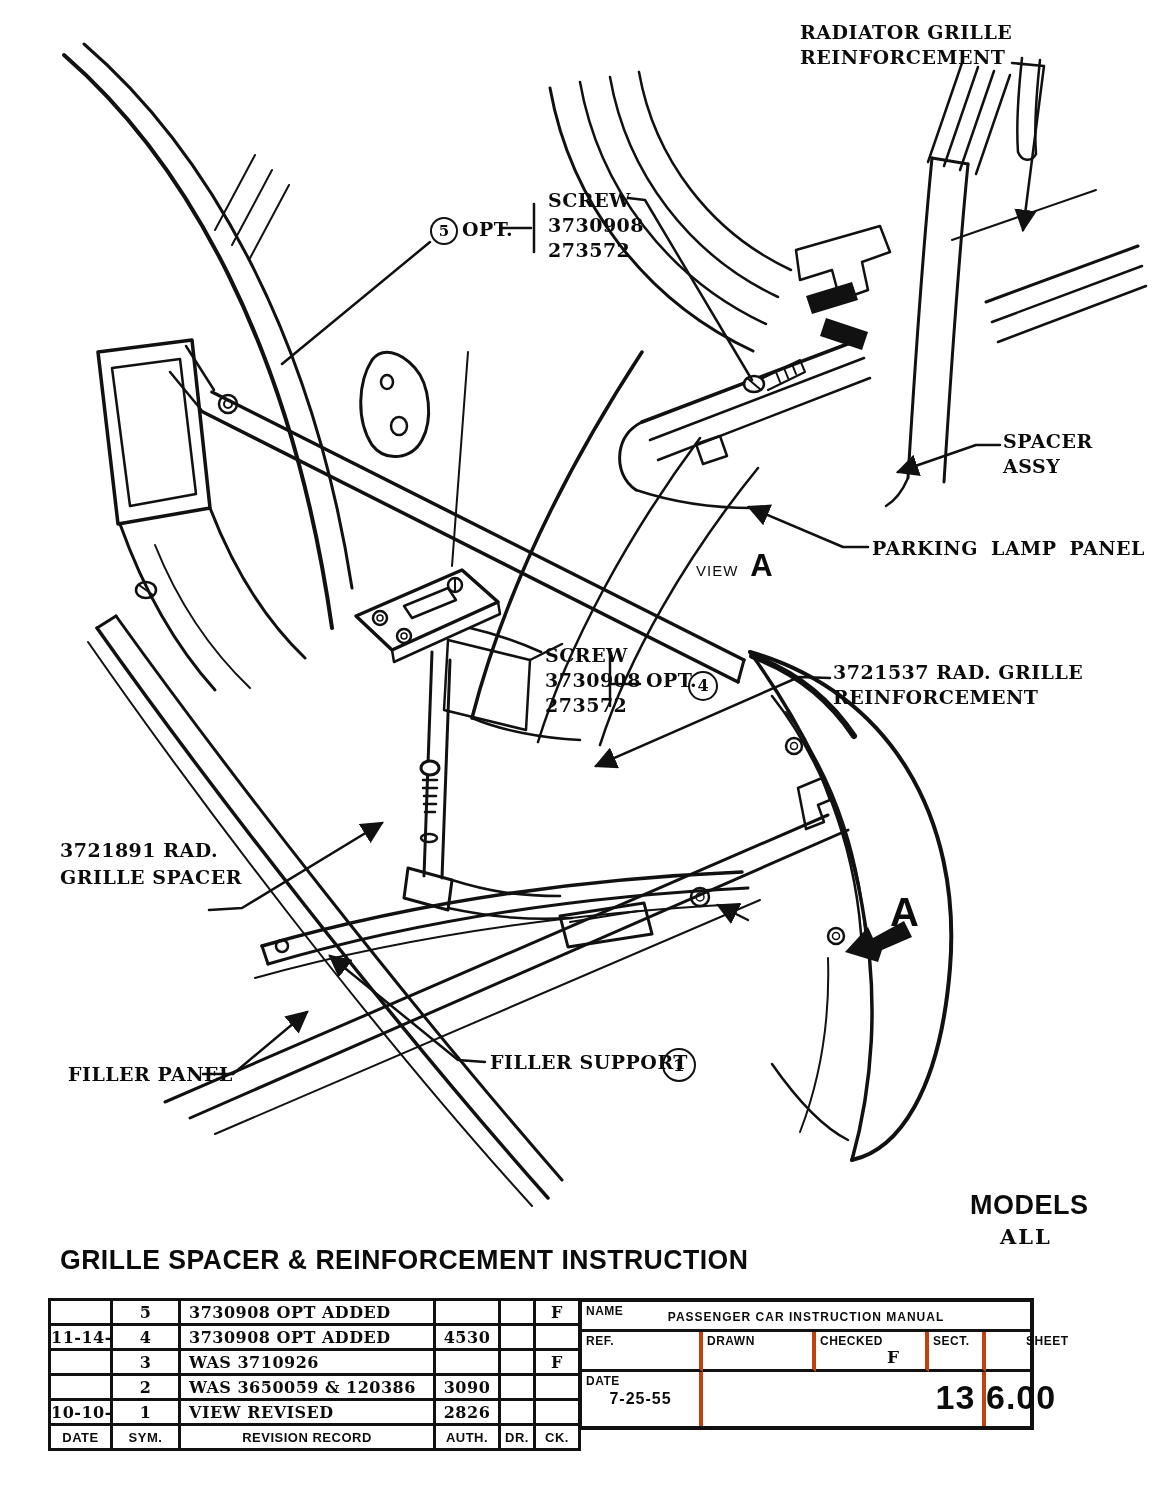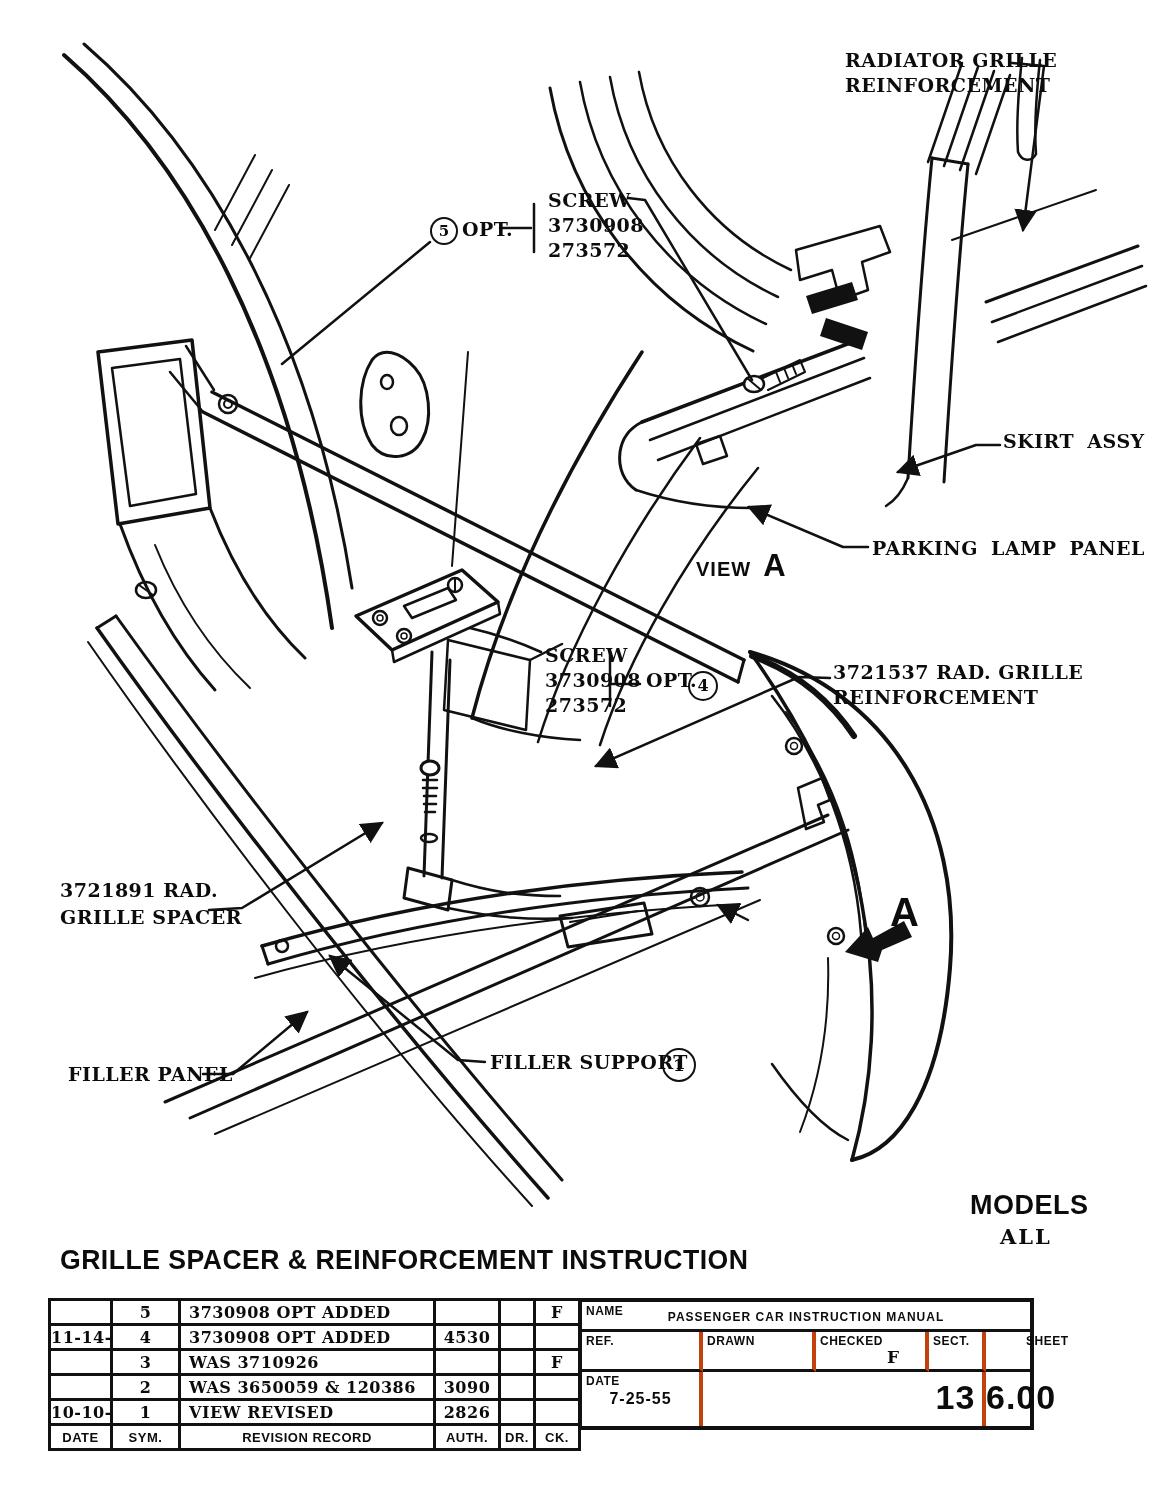--- a/index.html
+++ b/index.html
@@ -8,21 +8,21 @@
   svg.art{position:absolute;left:0;top:0;pointer-events:none;}
   .lbl{position:absolute;font-family:"DejaVu Serif",serif;font-weight:700;font-size:19px;
        line-height:25px;letter-spacing:.5px;white-space:pre-line;color:#0c0c0c;}
   .wide{word-spacing:6px;}
   .circnum{position:absolute;border:2.5px solid #111;border-radius:50%;
            font-family:"DejaVu Serif",serif;font-weight:700;text-align:center;color:#0c0c0c;}
   .c24{width:24px;height:24px;line-height:24px;font-size:15px;}
   .c26{width:26px;height:26px;line-height:26px;font-size:16px;}
   .c30{width:30px;height:30px;line-height:30px;font-size:17px;}
   .viewa{position:absolute;display:flex;align-items:baseline;gap:12px;}
-  .viewa .v{font-family:"Liberation Sans",sans-serif;font-weight:700;font-size:20px;letter-spacing:1px;}
+  .viewa .v{font-family:"Liberation Sans",sans-serif;font-weight:400;font-size:15px;letter-spacing:1px;}
   .viewa .a{font-family:"Liberation Sans",sans-serif;font-weight:700;font-size:31px;}
   .bigA{position:absolute;font-family:"Liberation Sans",sans-serif;font-weight:700;font-size:40px;}
   .models-h{position:absolute;font-family:"Liberation Sans",sans-serif;font-weight:700;font-size:27px;letter-spacing:.5px;}
   .models-v{position:absolute;font-family:"DejaVu Serif",serif;font-weight:700;font-size:21px;letter-spacing:2px;}
   .sect-title{position:absolute;font-family:"Liberation Sans",sans-serif;font-weight:700;font-size:28px;
               letter-spacing:.5px;transform:scaleX(.95);transform-origin:left;}
   
   table.rev{position:absolute;left:48px;top:1298px;width:530px;height:132px;border-collapse:collapse;
             table-layout:fixed;font-weight:700;}
   table.rev td{border:3px solid #111;height:22px;padding:0;overflow:hidden;white-space:nowrap;
@@ -177,46 +177,46 @@
       <path d="M 868 547 L 843 547 L 749 507" stroke-width="2.5" marker-end="url(#ah)"></path>
       <path d="M 541 652 Q 505 636 470 628" stroke-width="2.5"></path>
       <path d="M 610 652 L 610 706 M 612 684 L 640 684" stroke-width="2.5"></path>
       <path d="M 830 678 L 799 677 L 596 766" stroke-width="2.5" marker-end="url(#ah)"></path>
       <path d="M 209 910 L 242 908 L 382 823" stroke-width="2.5" marker-end="url(#ah)"></path>
       <path d="M 203 1074 L 233 1074 L 307 1012" stroke-width="2.5" marker-end="url(#ah)"></path>
       <path d="M 485 1062 L 458 1060 L 330 956" stroke-width="2.5" marker-end="url(#ah)"></path>
     </g>
   </svg>
 
-  <div class="lbl" style="left:845px;top:20px;margin-top:28px;">RADIATOR GRILLE
+  <div class="lbl" style="left:800px;top:20px;">RADIATOR GRILLE
 REINFORCEMENT</div>
 
   <div class="lbl" style="left:548px;top:188px;">SCREW
 3730908
 273572</div>
   <div class="circnum c24" style="left:430px;top:217px;">5</div>
   <div class="lbl" style="left:462px;top:217px;">OPT.</div>
 
-  <div class="lbl wide" style="left:1003px;top:429px;">SKIRT ASSY</div>
+  <div class="lbl wide" style="left:1003px;top:429px;">SPACER ASSY</div>
   <div class="lbl wide" style="left:872px;top:536px;">PARKING LAMP PANEL</div>
 
   <div class="viewa" style="left:696px;top:548px;">
     <span class="v">VIEW</span>
     <span class="a">A</span>
   </div>
 
   <div class="lbl" style="left:545px;top:643px;">SCREW
 3730908
 273572</div>
   <div class="lbl" style="left:646px;top:668px;">OPT.</div>
   <div class="circnum c26" style="left:688px;top:671px;">4</div>
 
   <div class="lbl" style="left:833px;top:660px;">3721537 RAD. GRILLE
 REINFORCEMENT</div>
-  <div class="lbl" style="left:60px;top:877px;line-height:27px;">3721891 RAD.
+  <div class="lbl" style="left:60px;top:837px;line-height:27px;">3721891 RAD.
 GRILLE SPACER</div>
   <div class="lbl" style="left:68px;top:1062px;">FILLER PANEL</div>
   <div class="lbl" style="left:490px;top:1050px;">FILLER SUPPORT</div>
   <div class="circnum c30" style="left:662px;top:1048px;">1</div>
 
   <div class="bigA" style="left:890px;top:890px;">A</div>
 
   <div class="models-h" style="left:970px;top:1190px;">MODELS</div>
   <div class="models-v" style="left:1000px;top:1224px;">ALL</div>
 

